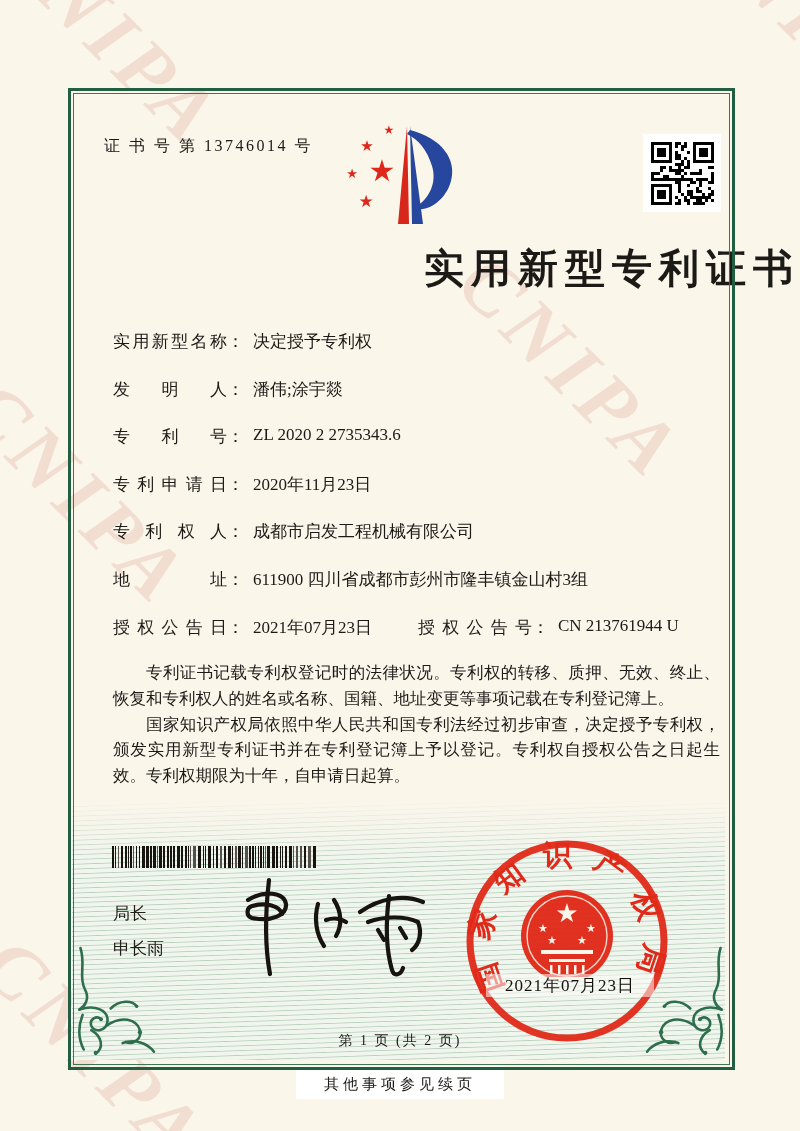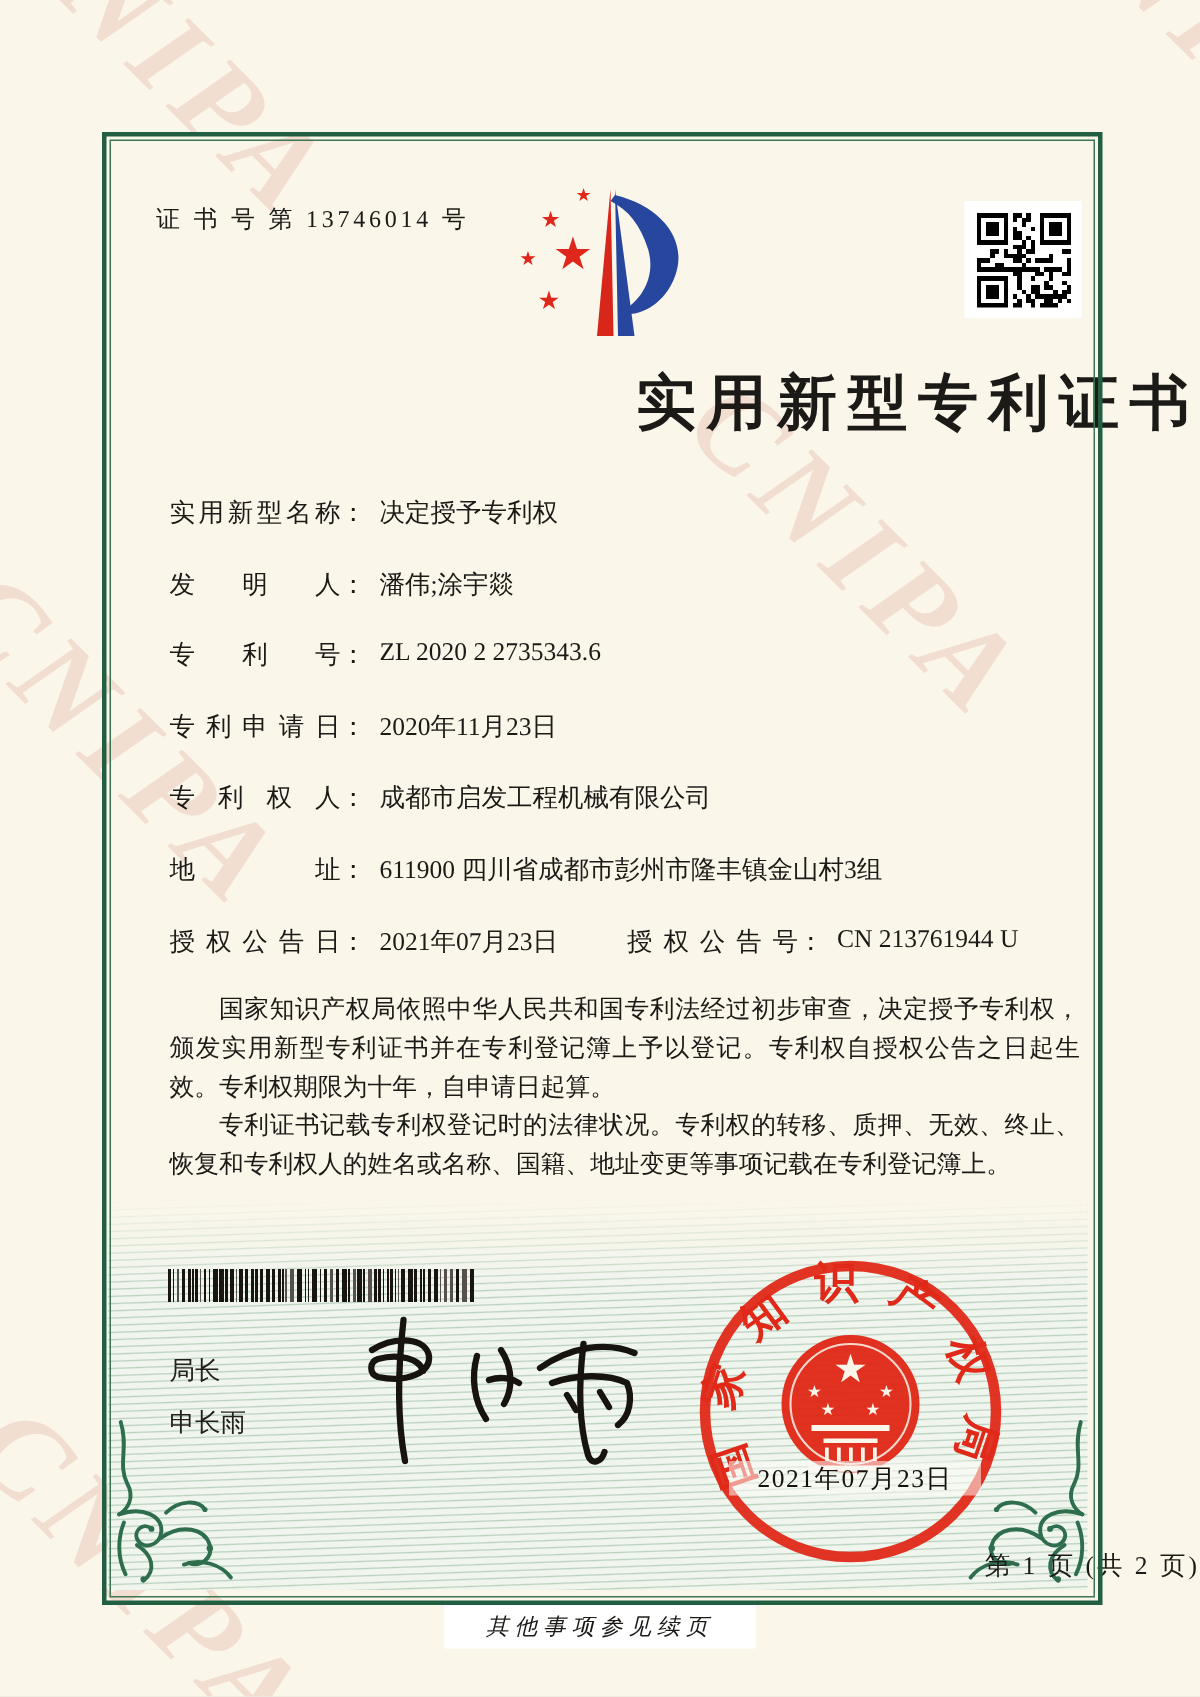--- a/index.html
+++ b/index.html
@@ -40,23 +40,23 @@
   .barcode{left:110px;top:846px;width:212px;height:22px;z-index:10;}
   .signer{left:113px;top:896px;font-family:Liberation Sans, sans-serif;
           font-size:17px;line-height:35px;z-index:10;color:#232019;}
   .sig{left:222px;top:870px;width:215px;height:112px;z-index:10;}
   .seal{left:462px;top:836px;width:210px;height:210px;z-index:10;}
   .seal-date{left:486px;top:974px;width:168px;text-align:center;font-size:17px;
              letter-spacing:1px;color:#15120d;z-index:12;background:rgba(252,250,245,0.55);}
   .flourish{width:108px;height:112px;z-index:6;}
   .flourish-l{left:74px;top:946px;}
   .flourish-r{left:619px;top:946px;transform:scaleX(-1);}
-  .page-info{left:0;right:0;top:1032px;text-align:right;font-size:17px;letter-spacing:2px;z-index:10;}
+  .page-info{left:0;right:0;top:1032px;text-align:center;font-size:14px;letter-spacing:2px;z-index:10;}
   .foot-note{left:50%;transform:translateX(-50%);top:1070px;background:#ffffff;
-             padding:5px 28px;font-size:15px;letter-spacing:4px;z-index:10;white-space:nowrap;font-style:italic;}
+             padding:5px 28px;font-size:15px;letter-spacing:4px;z-index:10;white-space:nowrap;}
 </style>
 </head>
 <body>
 
 <div id="page">
 
   <span class="wm" style="left:-30px;top:-12px">CNIPA</span>
   <span class="wm" style="left:665px;top:-32px">CNIPA</span>
   <span class="wm" style="left:-62px;top:448px">CNIPA</span>
   <span class="wm" style="left:432px;top:322px">CNIPA</span>
@@ -287,22 +287,22 @@
       </span>
       <span class="pair2">
         <span class="f-label">授权公告号</span>
           <span class="colon">：</span>
           <span>CN 213761944 U</span>
       </span>
     </div>
   </div>
 
   <div class="abs paras">
+    <p>专利证书记载专利权登记时的法律状况。专利权的转移、质押、无效、终止、恢复和专利权人的姓名或名称、国籍、地址变更等事项记载在专利登记簿上。</p>
     <p>国家知识产权局依照中华人民共和国专利法经过初步审查，决定授予专利权，颁发实用新型专利证书并在专利登记簿上予以登记。专利权自授权公告之日起生效。专利权期限为十年，自申请日起算。</p>
-    <p>专利证书记载专利权登记时的法律状况。专利权的转移、质押、无效、终止、恢复和专利权人的姓名或名称、国籍、地址变更等事项记载在专利登记簿上。</p>
   </div>
 
   <svg class="abs barcode" id="barcode-svg" viewBox="0 0 212 22" preserveAspectRatio="none" shape-rendering="crispEdges">
       <rect x="2" y="0" width="2" height="22" fill="#18140f"></rect>
       <rect x="5" y="0" width="1" height="22" fill="#18140f"></rect>
       <rect x="8" y="0" width="1" height="22" fill="#555049"></rect>
       <rect x="11" y="0" width="2" height="22" fill="#18140f"></rect>
       <rect x="15" y="0" width="2" height="22" fill="#18140f"></rect>
       <rect x="18" y="0" width="1" height="22" fill="#18140f"></rect>
       <rect x="20" y="0" width="2" height="22" fill="#18140f"></rect>

